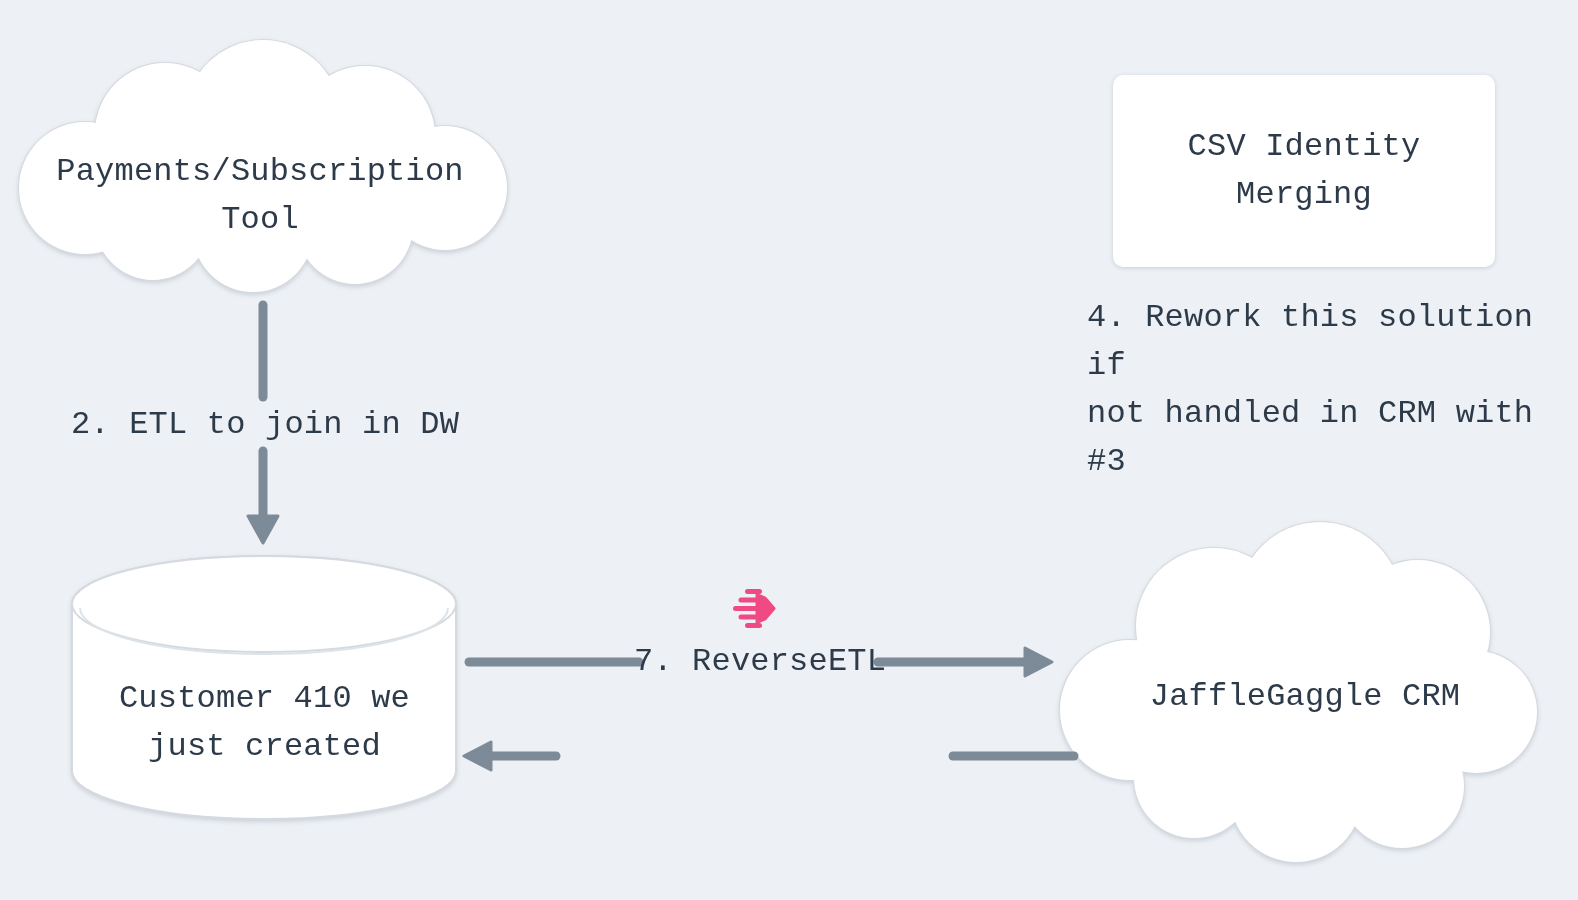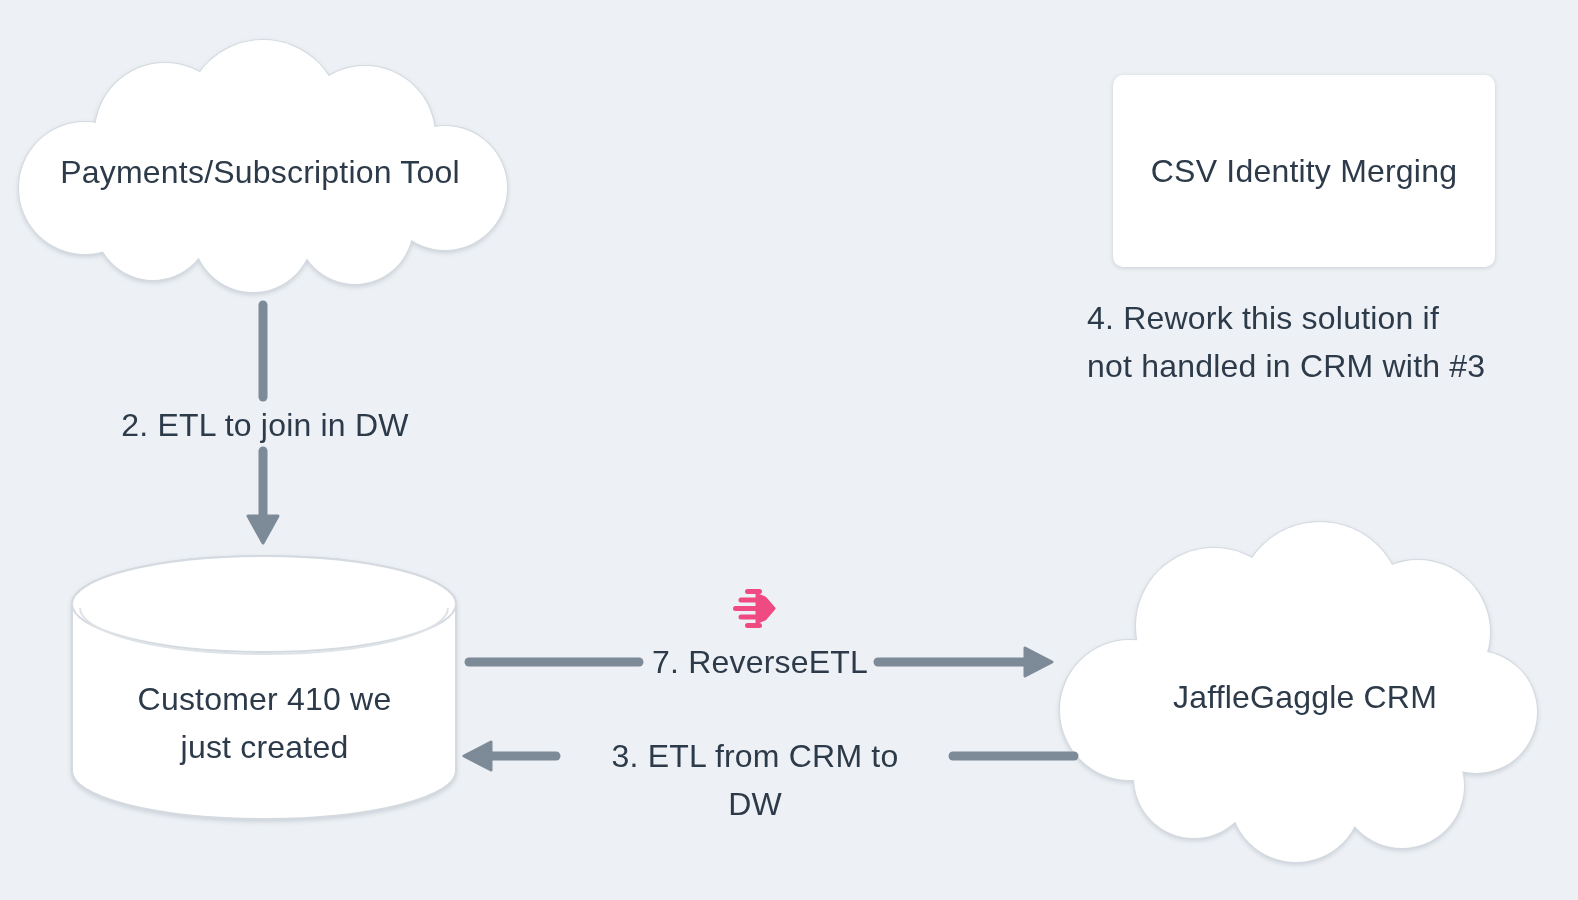--- a/index.html
+++ b/index.html
@@ -1,19 +1,19 @@
 <!DOCTYPE html>
 <html style="--background: #edf1f5; --text: #2d3a49; --arrow: #7d8a98; --shape-fill: #ffffff; --shape-outline: #d5dae0; --accent-pink: #ef4a81;"><head>
 <meta charset="utf-8">
 <style>
   html,body{margin:0;padding:0;background:#e4e8ec;}
   .canvas{
     position:relative;width:1578px;height:900px;overflow:hidden;
     background:var(--background,#edf1f5);
-    font-family:Liberation Sans, sans-serif;
+    font-family:Liberation Mono, monospace;
     color:var(--text,#2d3a49);
   }
   .shape{position:absolute;z-index:1;filter:drop-shadow(0 2px 2px rgba(109,121,138,0.25));}
   .cloud-outline{fill:var(--shape-fill,#fff);stroke:var(--shape-outline,#d5dae0);stroke-width:2;}
   .cloud-fill{fill:var(--shape-fill,#fff);}
   .cyl-body{fill:var(--shape-fill,#fff);stroke:var(--shape-outline,#d5dae0);stroke-width:2;}
   .cyl-lip{fill:none;stroke:#dee3e8;stroke-width:2;}
   .card{
     position:absolute;left:1113px;top:75px;width:382px;height:192px;z-index:1;
     background:var(--shape-fill,#fff);border-radius:10px;
@@ -118,21 +118,20 @@
     </g>
     <g>
       <polygon class="arrowhead" points="464,756 491,742 491,770"></polygon>
       <path class="arrow" d="M490,756 L556,756"></path>
       <path class="arrow" d="M953,756 L1074,756"></path>
     </g>
   </svg>
 
   <div class="lbl" style="left:600px;top:638px;width:320px;">7. ReverseETL</div>
   <div class="lbl" style="left:65px;top:401px;width:400px;">2. ETL to join in DW</div>
-  <div class="lbl" style="left:595px;top:732px;width:320px;">3. ETL from CRM to DW</div>
 
   <svg class="icon" style="left:732px;top:586px;" width="44" height="44" viewBox="0 0 44 44">
     <g class="census">
       <rect x="13" y="3" width="17" height="5" rx="2.5"></rect>
       <rect x="6.5" y="11.5" width="20" height="5" rx="2.5"></rect>
       <rect x="1" y="20" width="25" height="5" rx="2.5"></rect>
       <rect x="6.5" y="28.5" width="20" height="5" rx="2.5"></rect>
       <rect x="13" y="37" width="17" height="5" rx="2.5"></rect>
       <polygon class="census-point" points="25,8.5 33,12 42,22.5 33,33 25,36.5"></polygon>
     </g>

